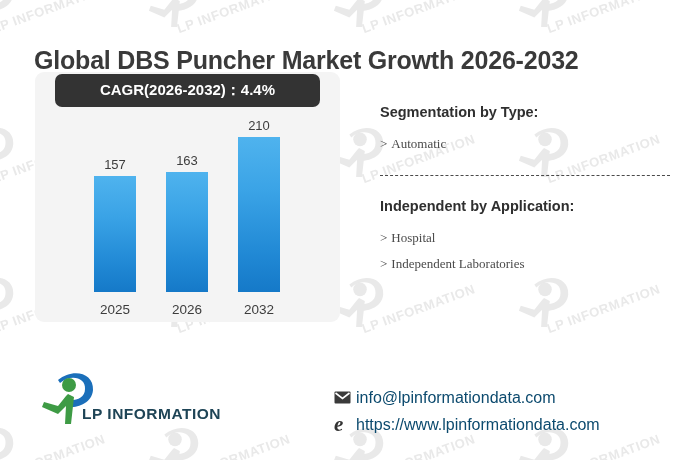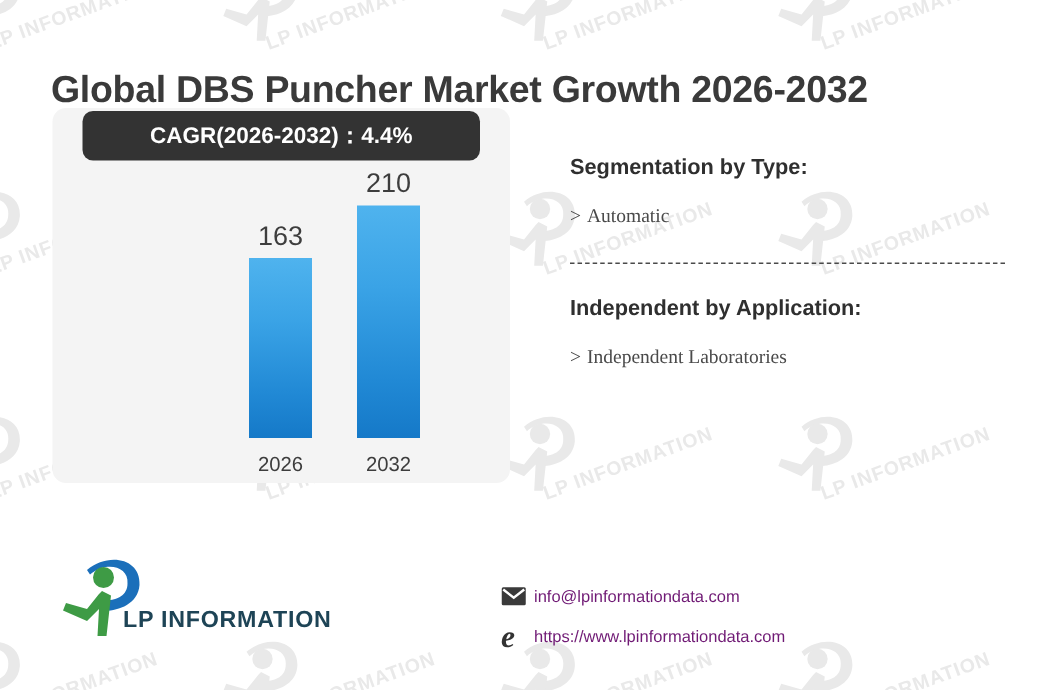--- a/index.html
+++ b/index.html
@@ -112,21 +112,21 @@
     position: absolute;
     bottom: 0;
     left: 2px;
     width: 42px;
     background: linear-gradient(to bottom, #4fb3ee 0%, #3aa3e6 35%, #2189d5 75%, #1579c8 100%);
   }
   .bar-value {
     position: absolute;
     left: 0;
     width: 46px;
-    font-size: 18px;
+    font-size: 13px;
     color: #3d3d3d;
     text-align: center;
   }
   .bar-label {
     position: absolute;
     bottom: -25px;
     left: -2px;
     width: 50px;
     font-size: 13.5px;
     color: #3d3d3d;
@@ -204,22 +204,22 @@
     align-items: center;
     height: 27px;
   }
   .contact-icon {
     width: 22px;
     display: flex;
     align-items: center;
     justify-content: flex-start;
   }
   .contact-text {
-    font-size: 11px;
-    color: #701a75;
+    font-size: 16px;
+    color: #0c4a6e;
     white-space: nowrap;
   }
   .ie-glyph {
     font-family: "Liberation Serif", serif;
     font-style: italic;
     font-weight: 700;
     font-size: 21px;
     color: #333333;
     line-height: 1;
   }
@@ -358,20 +358,25 @@
     </div>
   </div>
 
 <div id="title">Global DBS Puncher Market Growth 2026-2032</div>
 
 <div id="chart-card"></div>
 
 <div id="cagr-badge">CAGR(2026-2032)：4.4%</div>
 
 <div id="plot">
+    <div class="bar-group" style="left: 57px; height: 116px;">
+      <div class="bar-value" style="bottom: 120px;">157</div>
+      <div class="bar" style="height: 116px;"></div>
+      <div class="bar-label">2025</div>
+    </div>
     <div class="bar-group" style="left: 129px; height: 88px;">
       <div class="bar-value" style="bottom: 124px;">163</div>
       <div class="bar" style="height: 120px;"></div>
       <div class="bar-label">2026</div>
     </div>
     <div class="bar-group" style="left: 201px; height: 155px;">
       <div class="bar-value" style="bottom: 159px;">210</div>
       <div class="bar" style="height: 155px;"></div>
       <div class="bar-label">2032</div>
     </div>
@@ -381,20 +386,23 @@
   <div class="seg-heading">Segmentation by Type:</div>
   <div class="seg-item">
     <span class="caret">&gt;</span><span>Automatic</span>
   </div>
 </div>
 
 <div id="divider"></div>
 
 <div id="panel-app">
   <div class="seg-heading">Independent by Application:</div>
+  <div class="seg-item">
+    <span class="caret">&gt;</span><span>Hospital</span>
+  </div>
   <div class="seg-item">
     <span class="caret">&gt;</span><span>Independent Laboratories</span>
   </div>
 </div>
 
 <div id="logo">
   <svg width="62" height="60" viewBox="0 0 62 60">
     <path d="M20 14 C34 2, 56 6, 55 24 C54 38, 38 42, 30 41 L30 34 C38 35, 47 32, 47 23 C48 11, 32 8, 22 17 Z" fill="#1b6fba"></path>
     <circle cx="31" cy="19" r="7" fill="#3e9b45"></circle>
     <path d="M30 28 L36 31 L33 58 L27 58 L28 40 L20 48 L4 41 L6 36 L20 40 L28 30 Z" fill="#3e9b45"></path>

